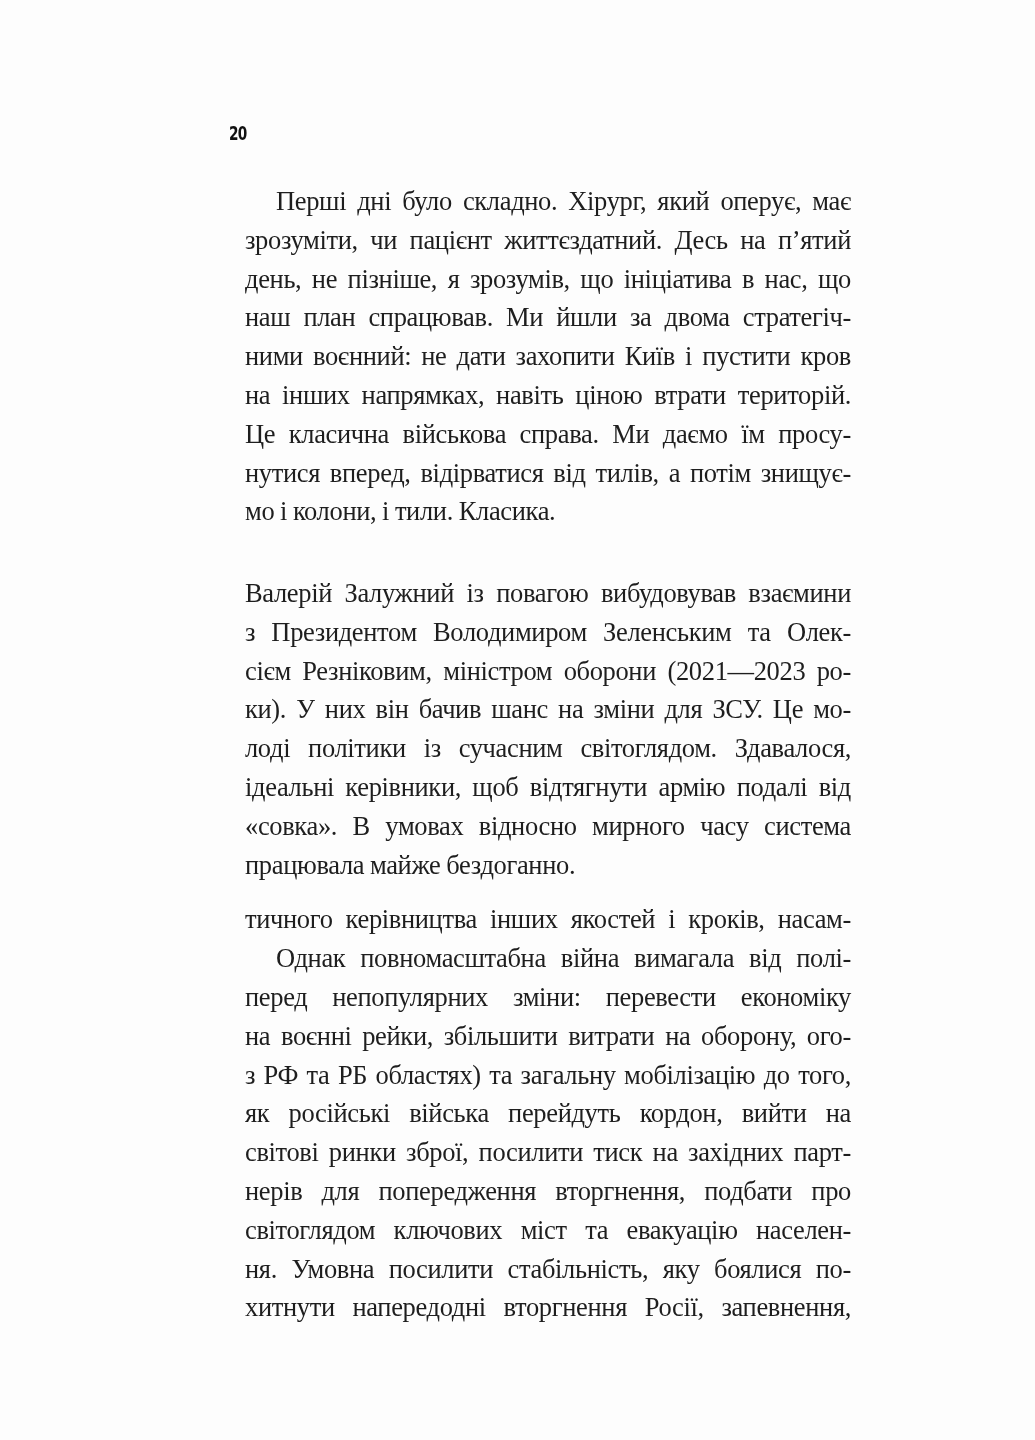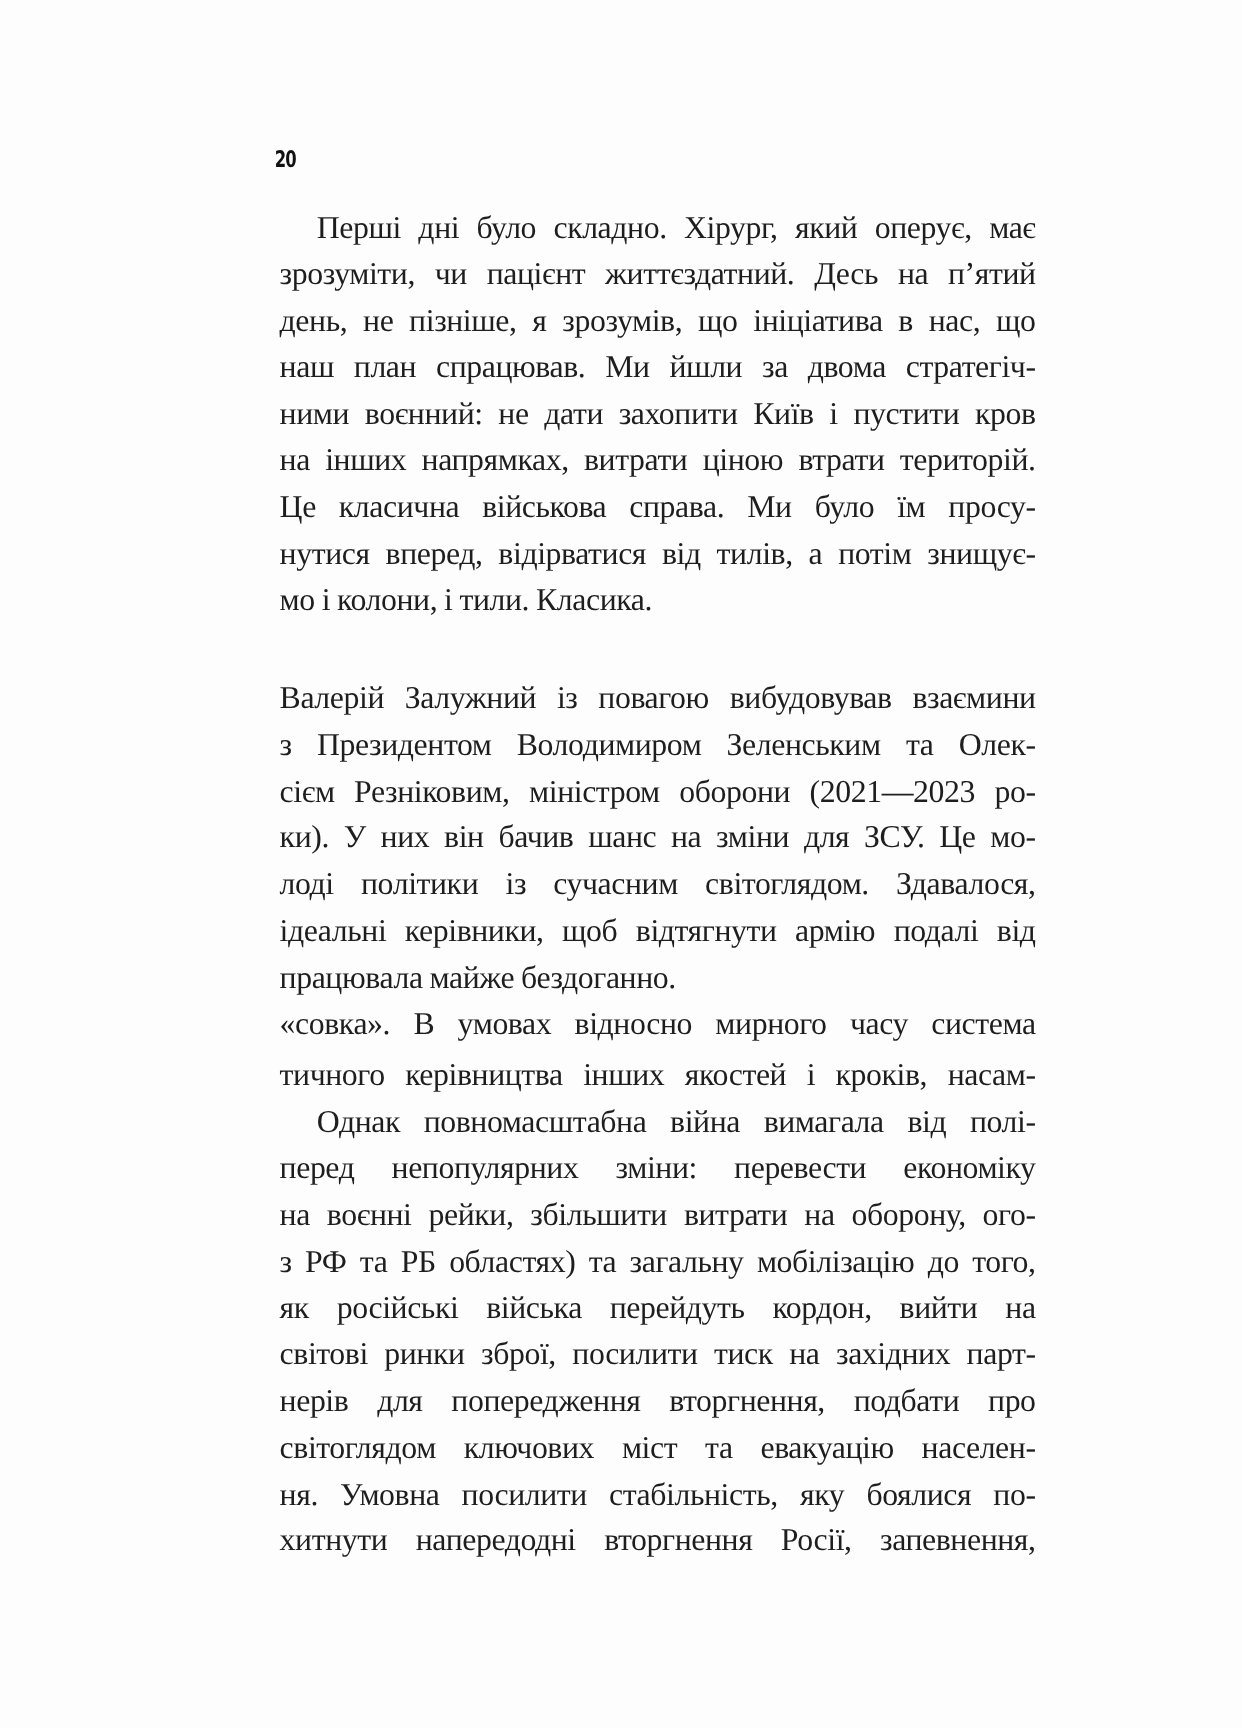--- a/index.html
+++ b/index.html
@@ -32,21 +32,21 @@
       left: 229px;
       width: 638px;
       font-size: 26.5px;
       line-height: 38.8px;
       text-align: justify;
       letter-spacing: -0.35px;
       word-spacing: -0.5px;
       hyphens: manual;
     }
     .text-block p {
-      margin: 4px;
+      margin: 16px;
     }
     .line {
       display: block;
       text-align: justify;
       text-align-last: justify;
       white-space: nowrap;
       height: 38.8px;
       overflow: visible;
     }
     .line.last {
@@ -63,37 +63,37 @@
 
 <div class="page-number">20</div>
 
 <div class="text-block" id="block-1">
   <p>
     <span class="line indent">Перші дні було складно. Хірург, який оперує, має</span>
     <span class="line">зрозуміти, чи пацієнт життєздатний. Десь на п’ятий</span>
     <span class="line">день, не пізніше, я зрозумів, що ініціатива в нас, що</span>
     <span class="line">наш план спрацював. Ми йшли за двома стратегіч-</span>
     <span class="line">ними воєнний: не дати захопити Київ і пустити кров</span>
-    <span class="line">на інших напрямках, витрати ціною втрати територій.</span>
-    <span class="line">Це класична військова справа. Ми було їм просу-</span>
+    <span class="line">на інших напрямках, навіть ціною втрати територій.</span>
+    <span class="line">Це класична військова справа. Ми даємо їм просу-</span>
     <span class="line">нутися вперед, відірватися від тилів, а потім знищує-</span>
     <span class="line last">мо і колони, і тили. Класика.</span>
   </p>
 </div>
 
 <div class="text-block" id="block-2">
   <p>
     <span class="line">Валерій Залужний із повагою вибудовував взаємини</span>
     <span class="line">з Президентом Володимиром Зеленським та Олек-</span>
     <span class="line">сієм Резніковим, міністром оборони (2021—2023 ро-</span>
     <span class="line">ки). У них він бачив шанс на зміни для ЗСУ. Це мо-</span>
     <span class="line">лоді політики із сучасним світоглядом. Здавалося,</span>
     <span class="line">ідеальні керівники, щоб відтягнути армію подалі від</span>
+    <span class="line">«совка». В умовах відносно мирного часу система</span>
     <span class="line last">працювала майже бездоганно.</span>
-    <span class="line">«совка». В умовах відносно мирного часу система</span>
   </p>
   <p>
     <span class="line">тичного керівництва інших якостей і кроків, насам-</span>
     <span class="line indent">Однак повномасштабна війна вимагала від полі-</span>
     <span class="line">перед непопулярних зміни: перевести економіку</span>
     <span class="line">на воєнні рейки, збільшити витрати на оборону, ого-</span>
     <span class="line">з РФ та РБ областях) та загальну мобілізацію до того,</span>
     <span class="line">як російські війська перейдуть кордон, вийти на</span>
     <span class="line">світові ринки зброї, посилити тиск на західних парт-</span>
     <span class="line">нерів для попередження вторгнення, подбати про</span>

